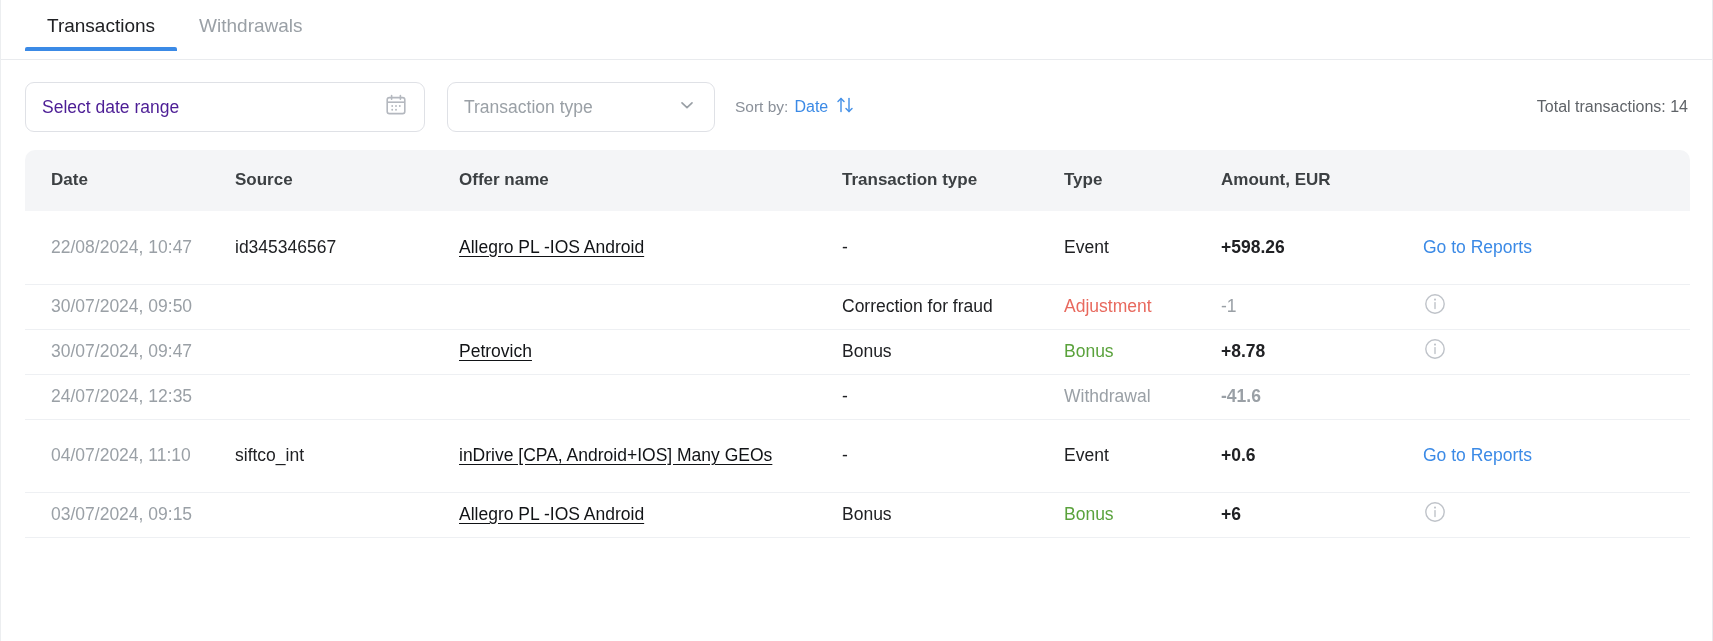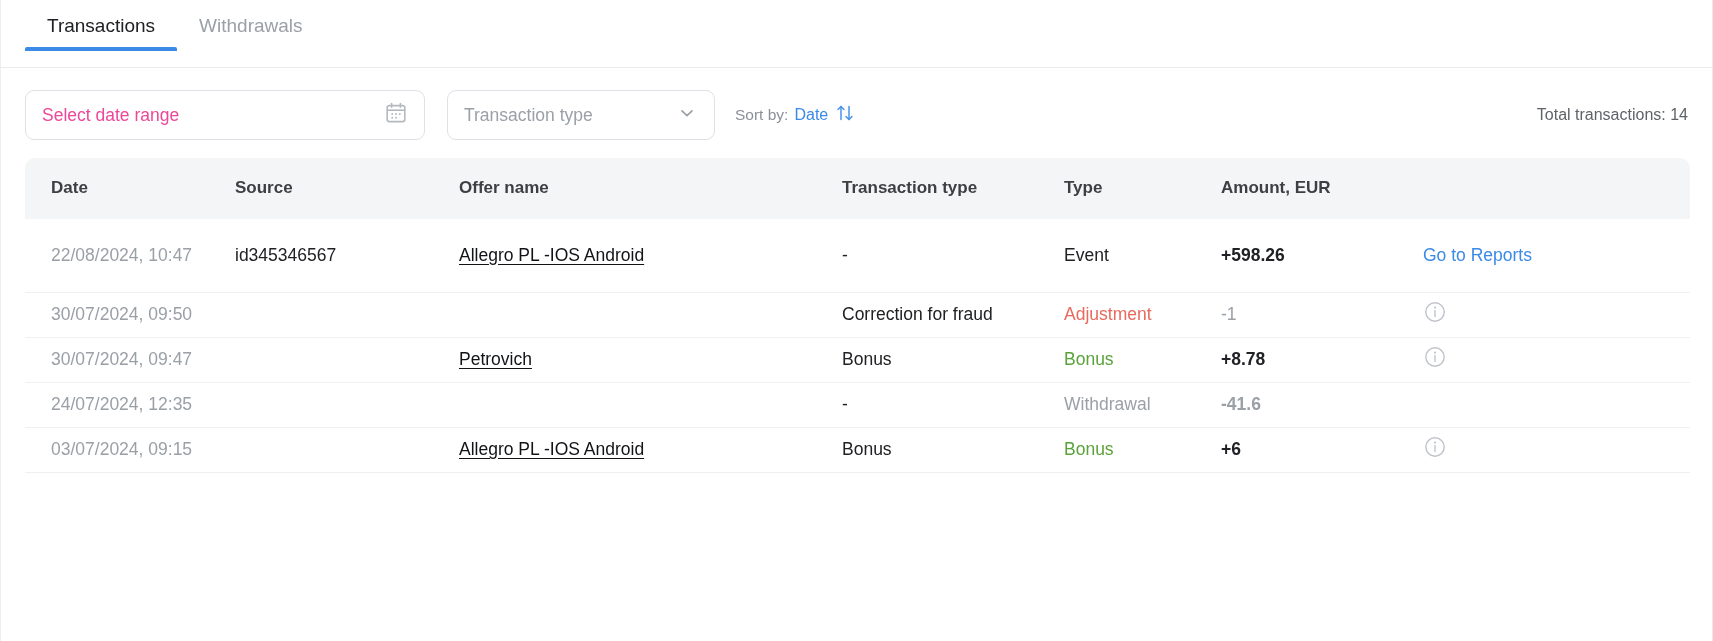--- a/index.html
+++ b/index.html
@@ -14,21 +14,21 @@
     background: #ffffff;
     position: relative;
     overflow: hidden;
     border-right: 1px solid #e8eaed;
     border-left: 1px solid #eceef0;
   }
 
   
   .tabs {
     position: relative;
-    height: 68px;
+    height: 60px;
     padding: 0 0 0 24px;
     display: flex;
     align-items: flex-start;
   }
   .tabs::after {
     content: "";
     position: absolute;
     left: 0; right: 0; bottom: 0;
     height: 1px;
     background: #e9ebee;
@@ -73,21 +73,21 @@
     border-radius: 9px;
     display: flex;
     align-items: center;
     padding: 0 16px 0 16px;
     color: #9aa0a6;
     font-size: 17.5px;
     background: #fff;
     cursor: pointer;
     justify-content: space-between;
   }
-  .date-range .ph { color: #ec4899; }
+  .date-range .ph { color: #4c1d95; }
   .cal-icon { flex: 0 0 auto; display: block; color: #b4b8bf; }
 
   .type-select {
     width: 268px;
     height: 50px;
     margin-left: 22px;
     border: 1px solid #dfe1e6;
     border-radius: 9px;
     display: flex;
     align-items: center;
@@ -311,20 +311,29 @@
           </tr>
           <tr class="short">
             <td class="c-date">24/07/2024, 12:35</td>
             <td class="c-source"></td>
             <td class="c-offer"></td>
             <td class="c-ttype">-</td>
             <td class="c-type withdrawal">Withdrawal</td>
             <td class="c-amount greyb">-41.6</td>
             <td class="c-action"></td>
           </tr>
+          <tr class="tall">
+            <td class="c-date">04/07/2024, 11:10</td>
+            <td class="c-source">siftco_int</td>
+            <td class="c-offer"><a>inDrive [CPA, Android+IOS] Many GEOs</a></td>
+            <td class="c-ttype">-</td>
+            <td class="c-type ">Event</td>
+            <td class="c-amount ">+0.6</td>
+            <td class="c-action"><a class="report-link">Go to Reports</a></td>
+          </tr>
           <tr class="short">
             <td class="c-date">03/07/2024, 09:15</td>
             <td class="c-source"></td>
             <td class="c-offer"><a>Allegro PL -IOS Android</a></td>
             <td class="c-ttype">Bonus</td>
             <td class="c-type bonus">Bonus</td>
             <td class="c-amount ">+6</td>
             <td class="c-action"><span class="info-icon"><svg width="24" height="24" viewBox="0 0 24 24" fill="none" stroke="currentColor" stroke-width="1.4">
                   <circle cx="12" cy="12" r="9.2"></circle>
                   <path d="M12 10.6 V16.6" stroke-linecap="round"></path>

